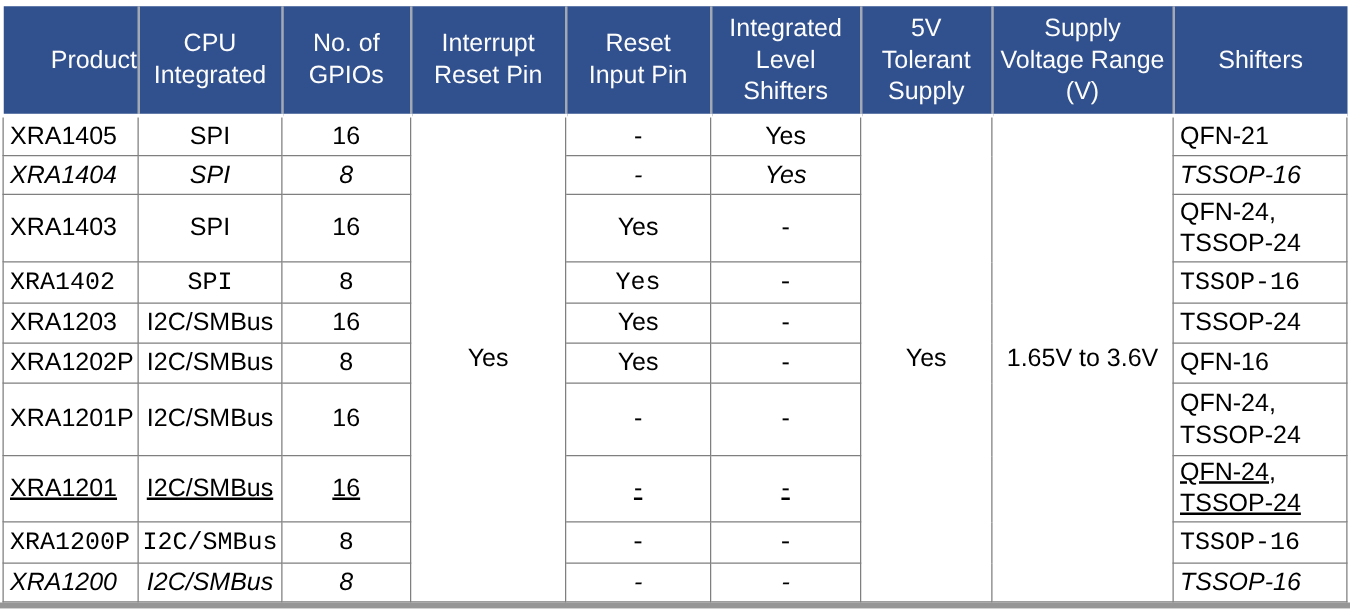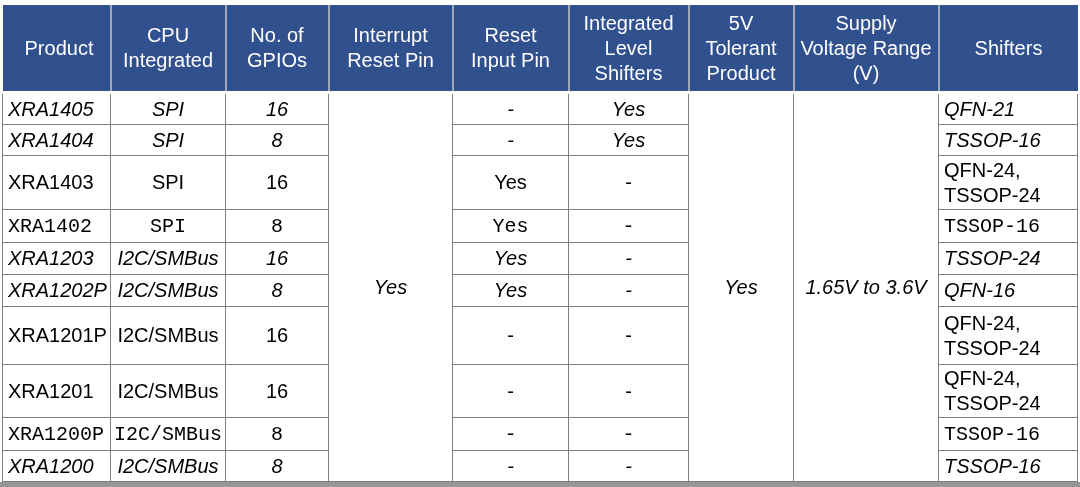--- a/index.html
+++ b/index.html
@@ -33,45 +33,45 @@
     height: 86px;
     text-align: center;
     vertical-align: middle;
     white-space: pre-line;
     border-left: 2px solid #A3A9B4;
     border-bottom: 3px solid #ffffff;
     padding: 0;
   }
   thead th:first-child {
     border-left: none;
-    text-align: center;
+    text-align: right;
     padding-left: 6px;
   }
   
   tbody td {
     border: 1px solid #7F7F7F;
     font-size: 20px;
     color: #000000;
     text-align: center;
     vertical-align: middle;
     padding: 0;
     line-height: 25px;
     white-space: pre-line;
     overflow: hidden;
   }
   tbody td.left {
     text-align: left;
     padding-left: 5px;
   }
-  tr.h32 { height: 32px; font-style: italic; }
+  tr.h32 { height: 32px; }
   tr.h31 { height: 31px; font-style: italic; }
   tr.h33 { height: 33px; font-family: Liberation Mono, monospace; }
   tr.h54 { height: 54px; }
   tr.h58 { height: 58px; }
-  tr.h53 { height: 53px; }
+  tr.h53 { height: 53px; text-decoration: underline; }
   
   .bottom-bar {
     position: absolute;
     left: 0;
     bottom: 0;
     width: 1080px;
     height: 5px;
     background: #969696;
   }
 </style>
@@ -100,21 +100,21 @@
 GPIOs</th>
         <th>Interrupt
 Reset Pin</th>
         <th>Reset
 Input Pin</th>
         <th>Integrated
 Level
 Shifters</th>
         <th>5V
 Tolerant
-Product</th>
+Supply</th>
         <th>Supply
 Voltage Range
 (V)</th>
         <th>Shifters</th>
       </tr>
     </thead>
     <tbody>
       <tr class="h32">
         <td class="left">XRA1405</td>
         <td>SPI</td>

